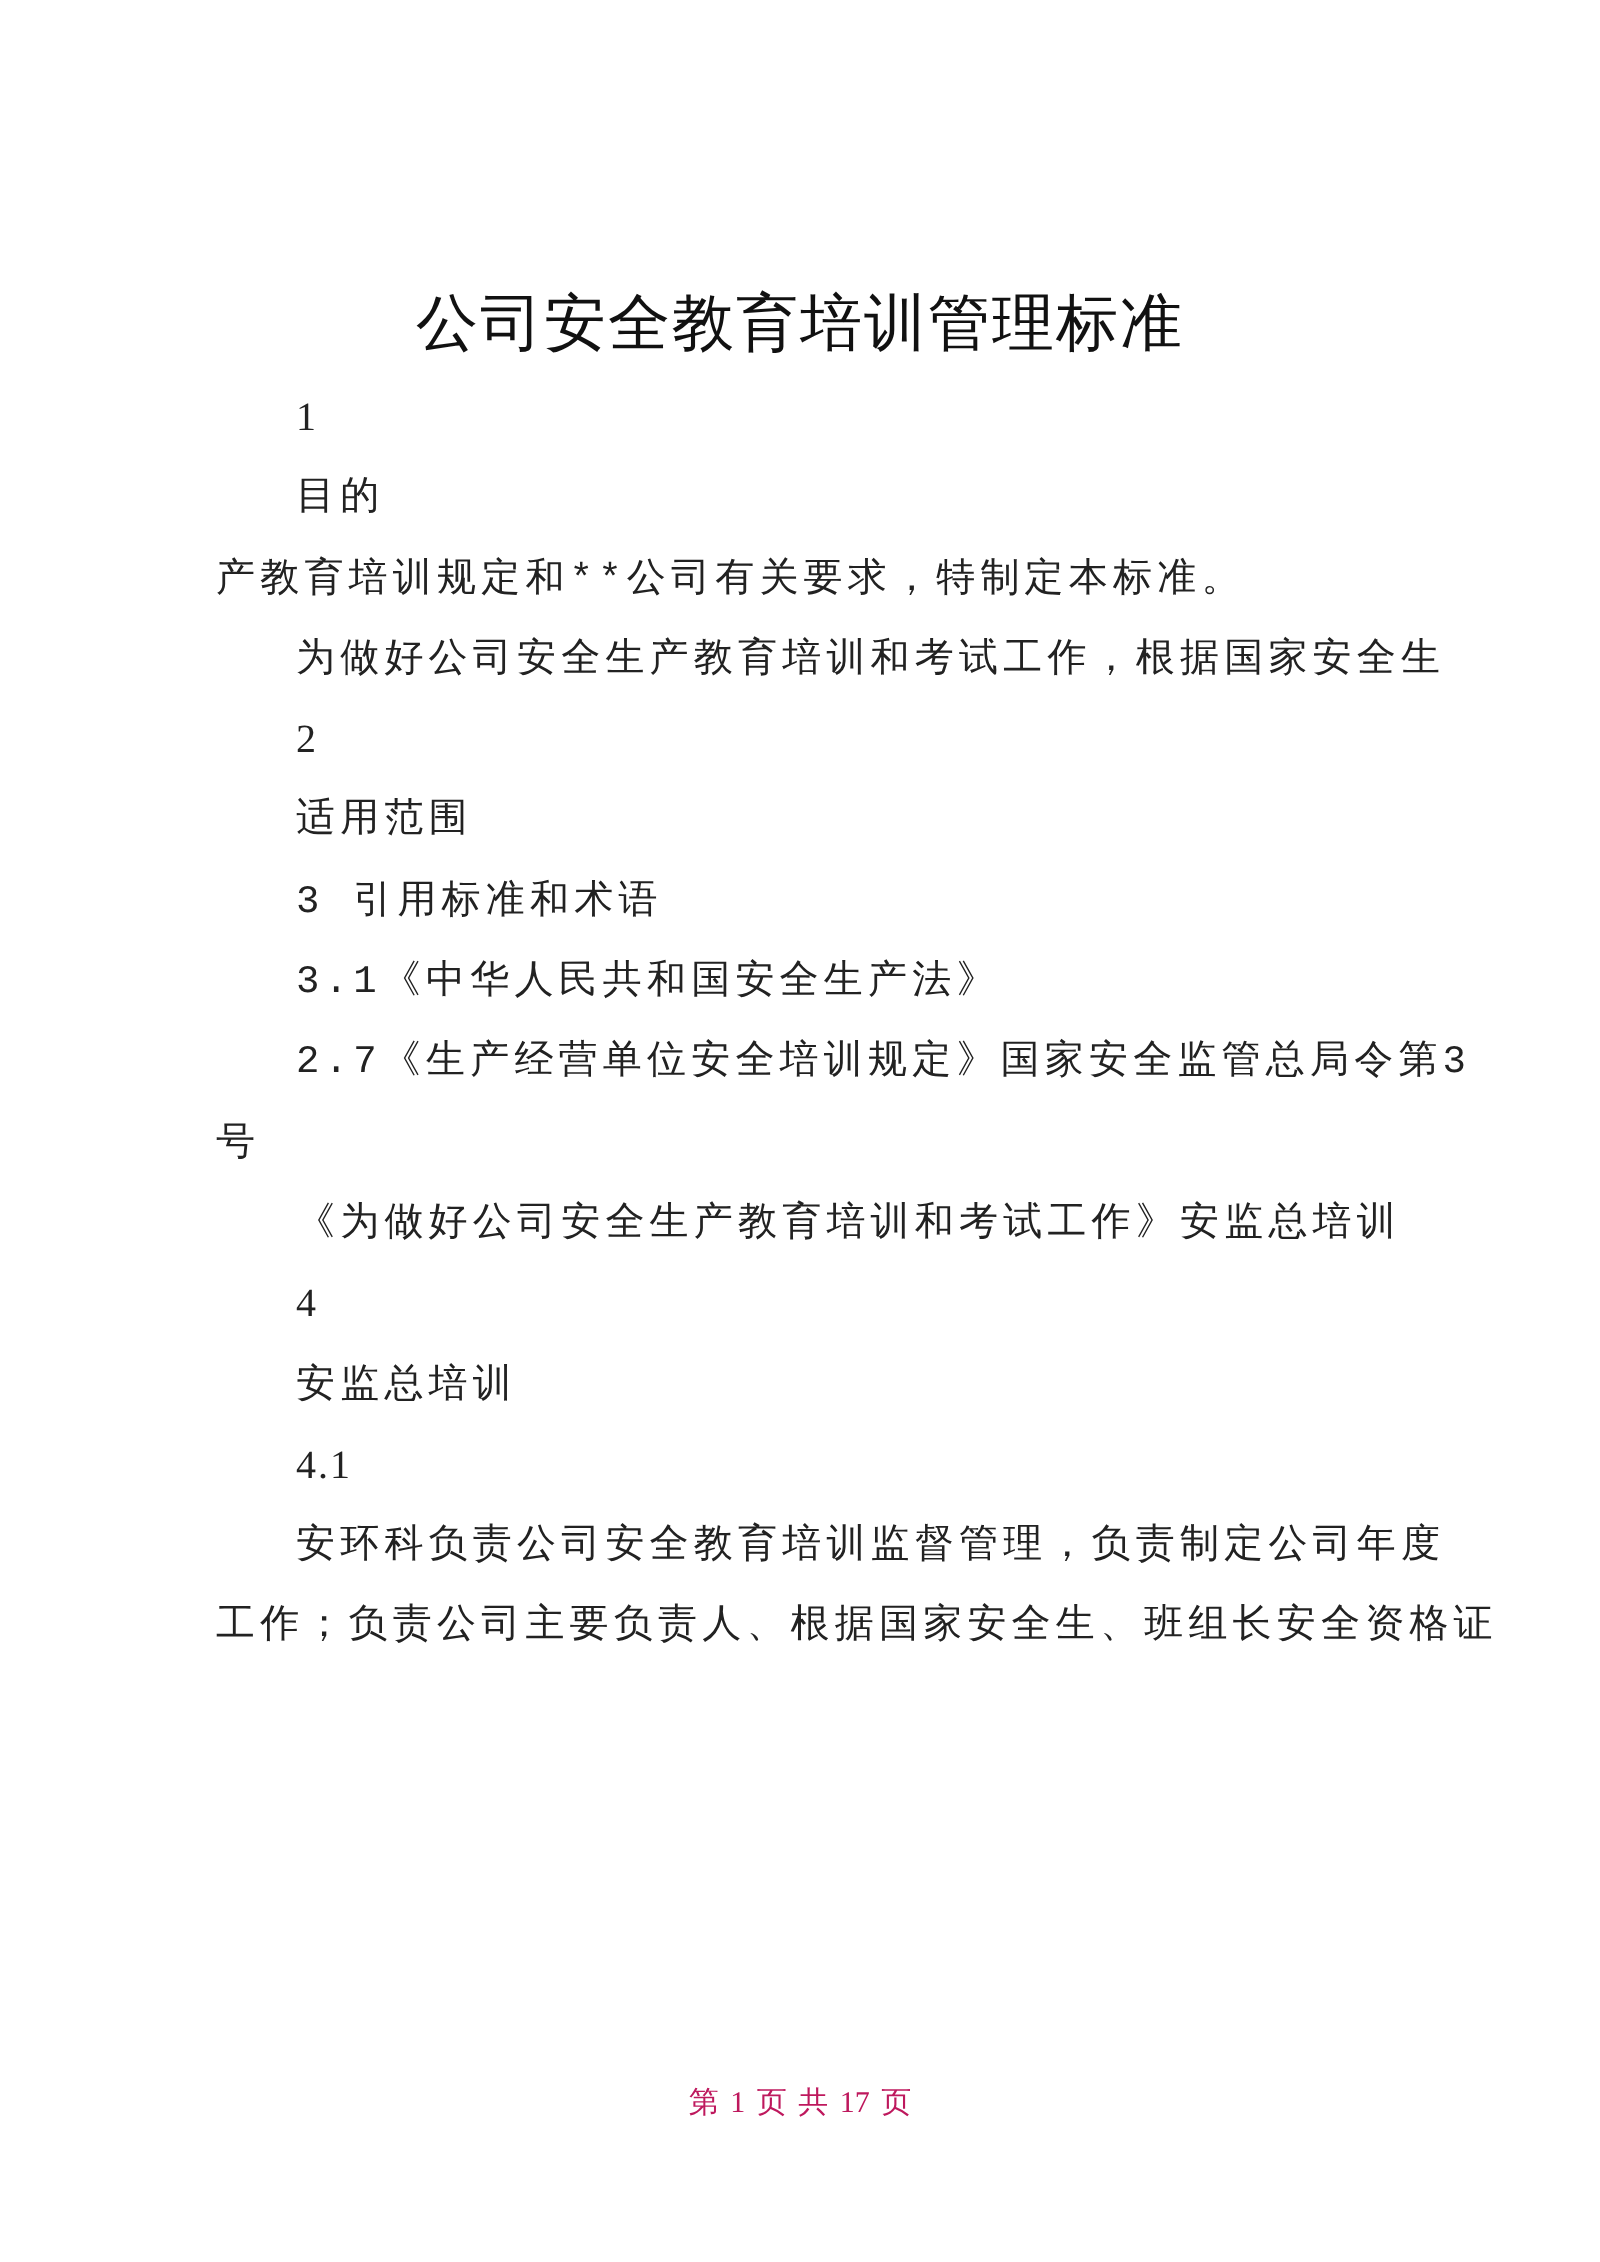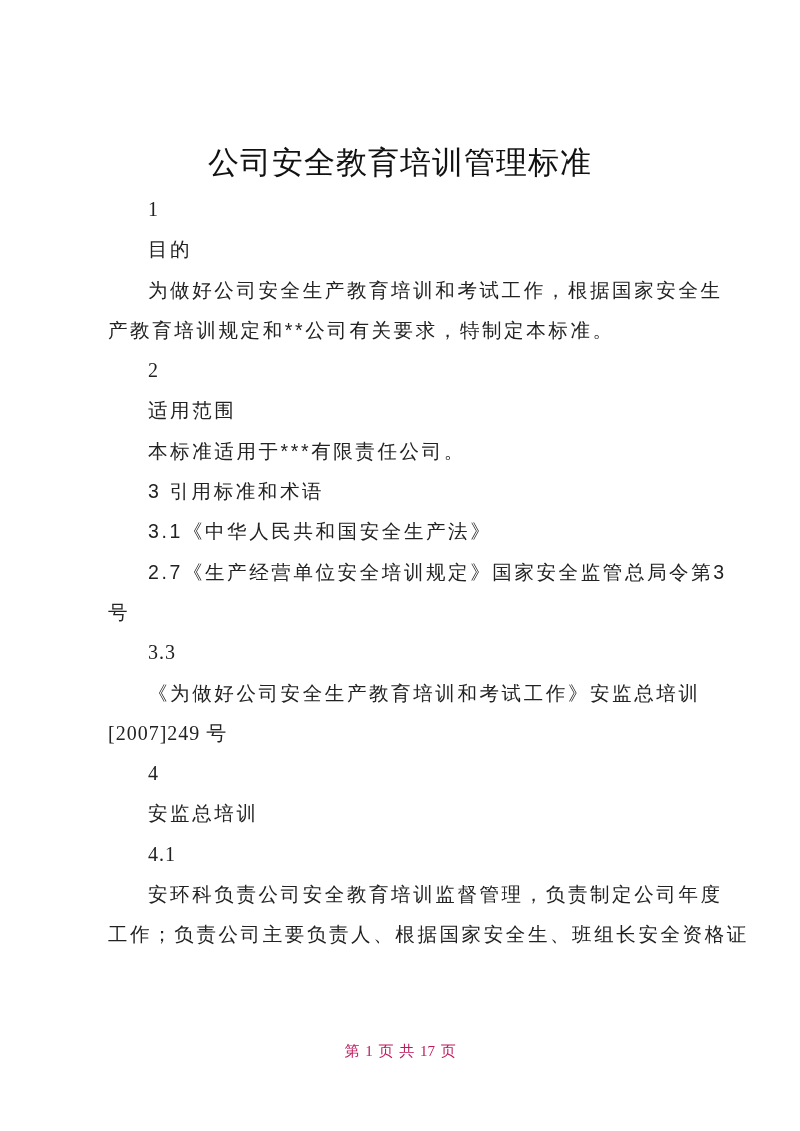--- a/index.html
+++ b/index.html
@@ -39,21 +39,21 @@
       top: 189px;
       left: 108px;
       width: 592px;
     }
     .line {
       height: 40.3px;
       line-height: 40.3px;
       font-size: 19.5px;
       white-space: nowrap;
       letter-spacing: 2.6px;
-      font-family: Liberation Sans, sans-serif;
+      font-family: Liberation Mono, monospace;
       color: #222;
     }
     .line.num {
       font-family: "Liberation Serif", "DejaVu Serif", serif;
       font-size: 20px;
       letter-spacing: 1px;
     }
     .indent { padding-left: 40px; }
     .footer {
       position: absolute;
@@ -69,32 +69,29 @@
   </style>
 </head>
 <body>
 
 <div class="page">
   <div class="title">公司安全教育培训管理标准</div>
 
   <div class="body">
     <div class="line num indent">1</div>
     <div class="line indent">目的</div>
+    <div class="line">产教育培训规定和**公司有关要求，特制定本标准。</div>
     <div class="line indent">为做好公司安全生产教育培训和考试工作，根据国家安全生</div>
-    <div class="line">产教育培训规定和**公司有关要求，特制定本标准。</div>
     <div class="line num indent">2</div>
     <div class="line indent">适用范围</div>
-    <div class="line indent">本标准适用于***有限责任公司。</div>
     <div class="line indent">3 引用标准和术语</div>
     <div class="line indent">3.1《中华人民共和国安全生产法》</div>
     <div class="line indent">2.7《生产经营单位安全培训规定》国家安全监管总局令第3</div>
     <div class="line">号</div>
-    <div class="line num indent">3.3</div>
     <div class="line indent">《为做好公司安全生产教育培训和考试工作》安监总培训</div>
-    <div class="line num">[2007]249 号</div>
     <div class="line num indent">4</div>
     <div class="line indent">安监总培训</div>
     <div class="line num indent">4.1</div>
     <div class="line indent">安环科负责公司安全教育培训监督管理，负责制定公司年度</div>
     <div class="line">工作；负责公司主要负责人、根据国家安全生、班组长安全资格证</div>
   </div>
 
   <div class="footer">第 1 页  共 17 页</div>
 </div>
 

